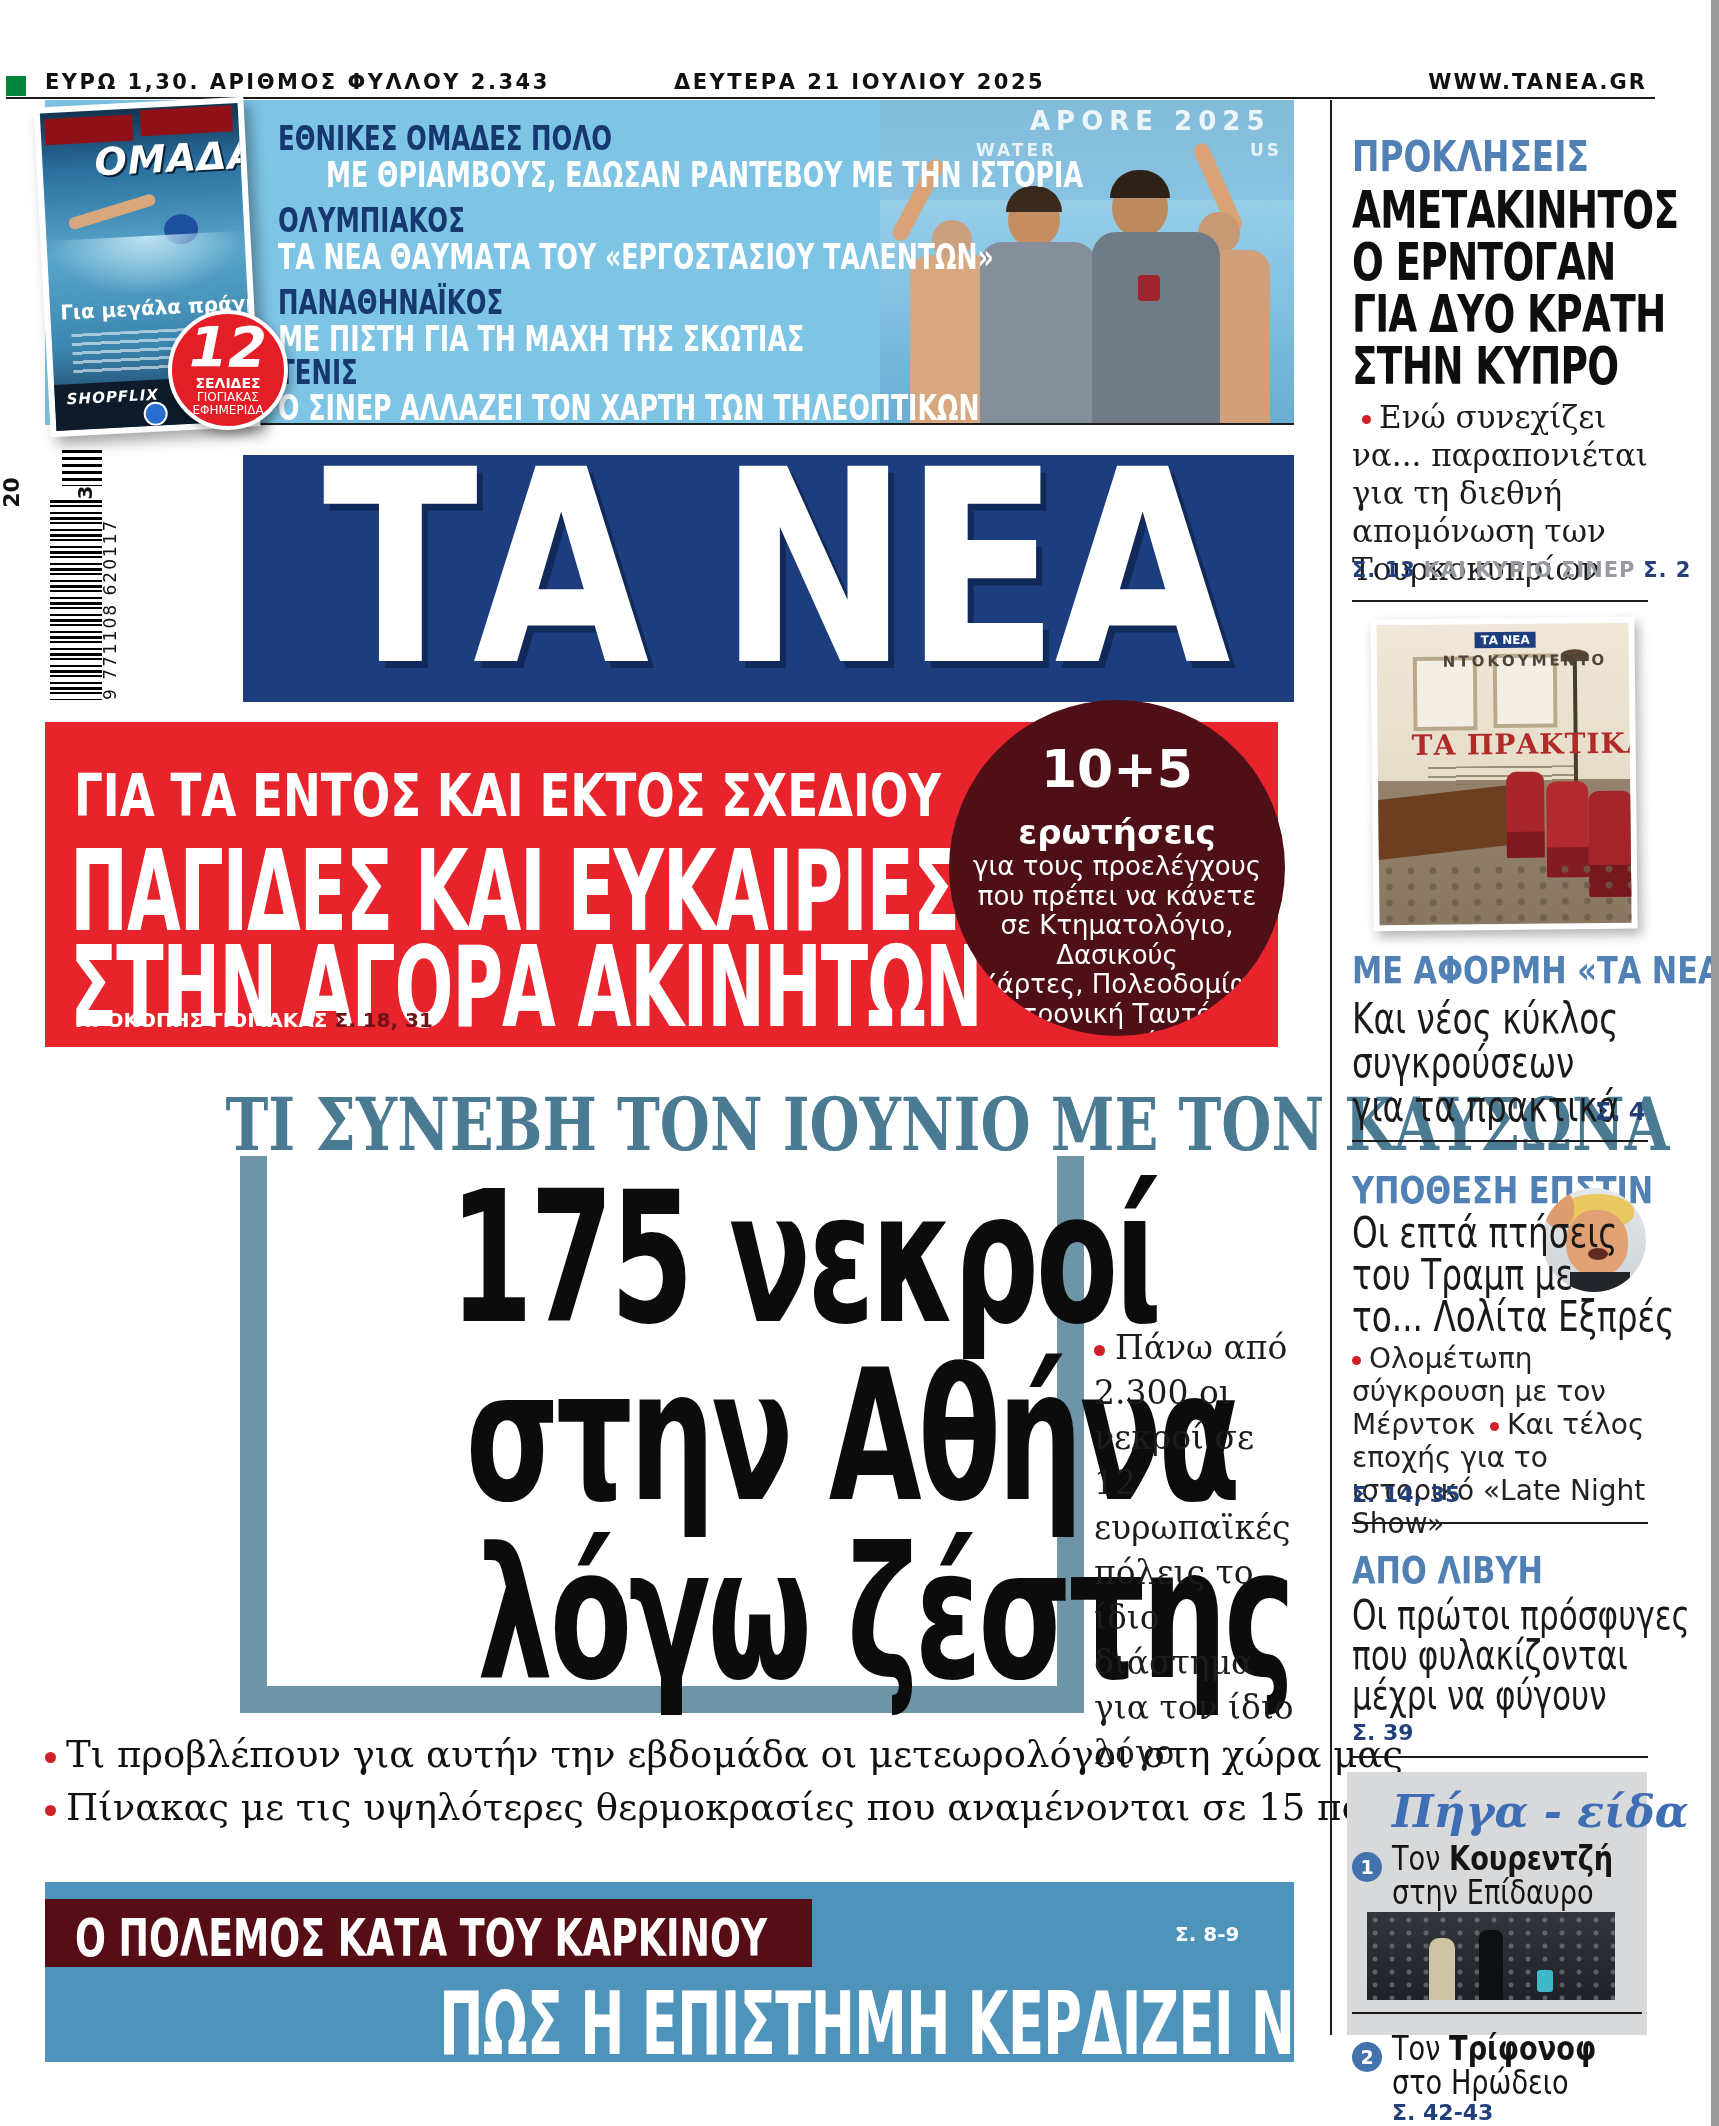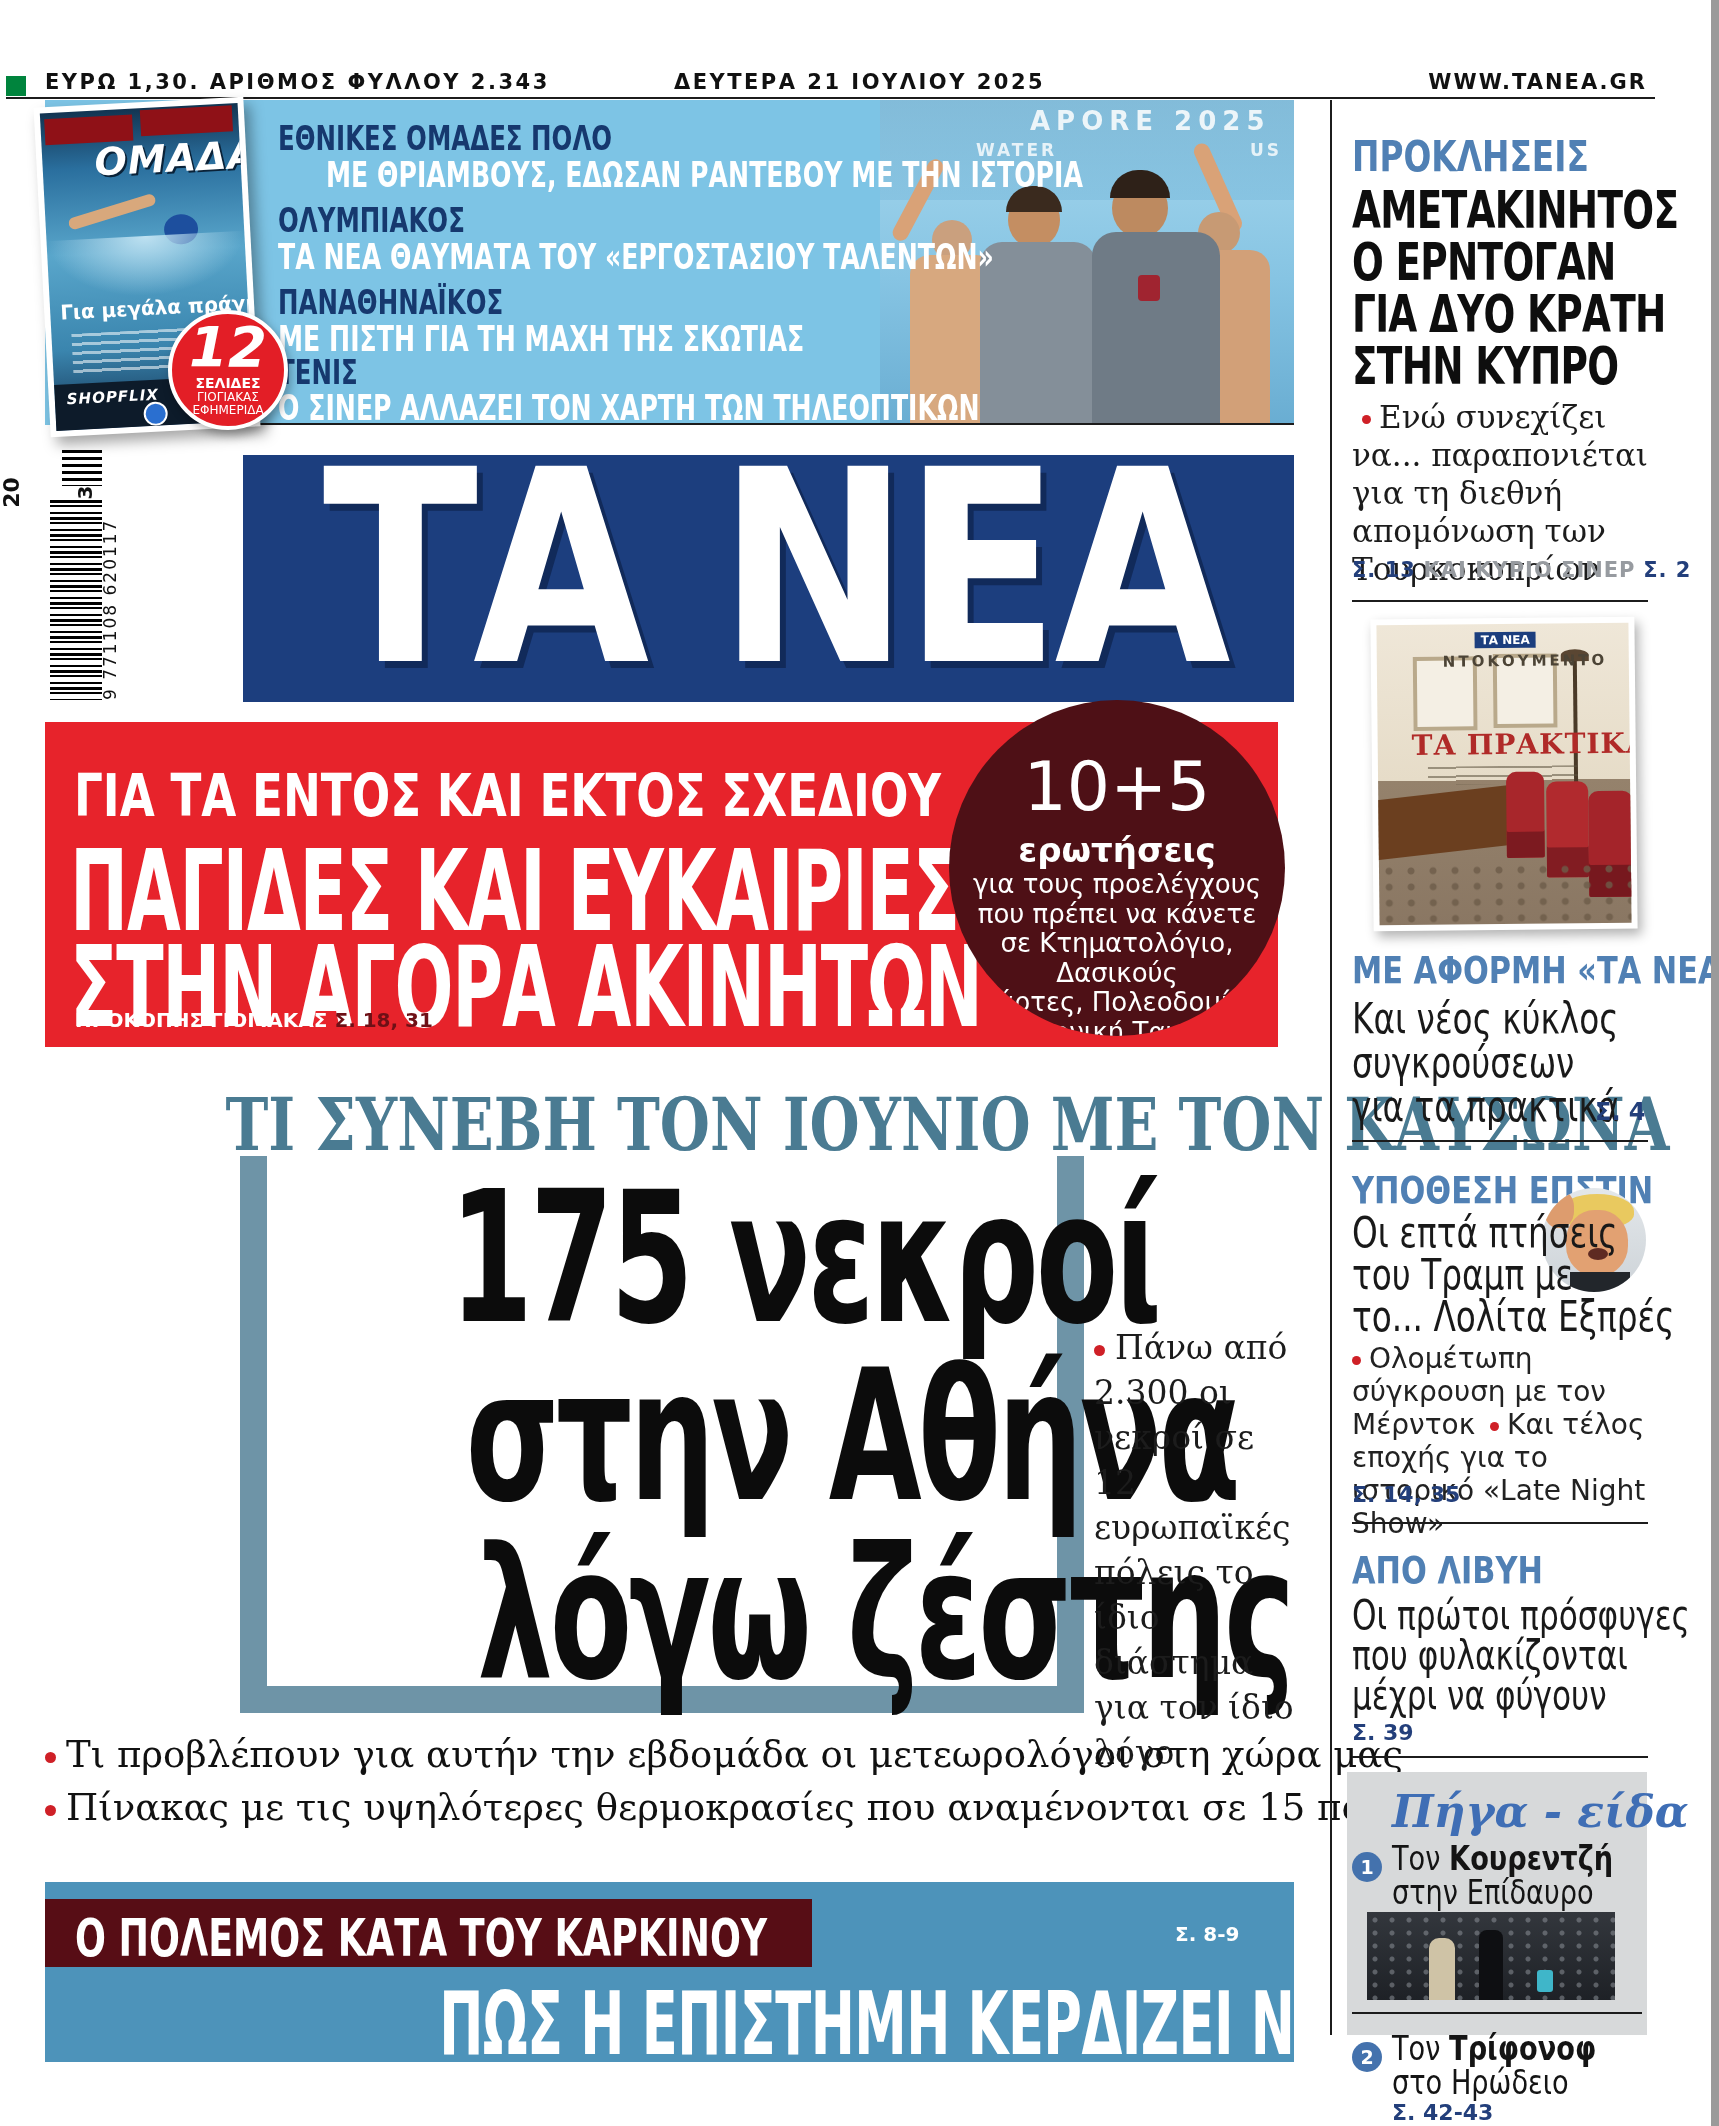--- a/index.html
+++ b/index.html
@@ -111,21 +111,21 @@
   <div class="abs" style="left:45px;top:722px;width:1233px;height:325px;background:#e7232b;"></div>
   <div class="abs nw white" style="left:74px;top:762px;font-size:58px;font-weight:bold;"><span class="cx" style="transform:scaleX(.78);">ΓΙΑ ΤΑ ΕΝΤΟΣ ΚΑΙ ΕΚΤΟΣ ΣΧΕΔΙΟΥ</span></div>
   <div class="abs nw white" style="left:70px;top:826px;font-size:112px;font-weight:bold;"><span class="cx" style="transform:scaleX(.62);letter-spacing:-2px;">ΠΑΓΙΔΕΣ ΚΑΙ ΕΥΚΑΙΡΙΕΣ</span></div>
   <div class="abs nw white" style="left:70px;top:922px;font-size:112px;font-weight:bold;"><span class="cx" style="transform:scaleX(.62);letter-spacing:-2px;">ΣΤΗΝ ΑΓΟΡΑ ΑΚΙΝΗΤΩΝ</span></div>
   <div class="abs nw" style="left:75px;top:1008px;font-size:20px;font-weight:bold;">
     <span class="white">ΠΡΟΚΟΠΗΣ ΓΙΟΓΙΑΚΑΣ</span>
     <span style="color:#6e1016;">Σ. 18, 31</span>
   </div>
 
   <div class="abs" style="left:949px;top:700px;width:336px;height:336px;border-radius:50%;background:#4e1016;text-align:center;color:#fff;overflow:hidden;">
-    <div style="font-size:68px;font-weight:normal;line-height:86px;margin-top:44px;">10+5</div>
+    <div style="font-size:52px;font-weight:bold;line-height:86px;margin-top:26px;">10+5</div>
     <div style="font-size:34px;font-weight:bold;line-height:40px;">ερωτήσεις</div>
     <div style="font-size:26px;line-height:29.5px;">
       <div>για τους προελέγχους</div>
       <div>που πρέπει να κάνετε</div>
       <div>σε Κτηματολόγιο, Δασικούς</div>
       <div>Χάρτες, Πολεοδομία,</div>
       <div>Ηλεκτρονική Ταυτότητα</div>
       <div>Κτιρίων και όχι μόνο</div>
     </div>
   </div>

